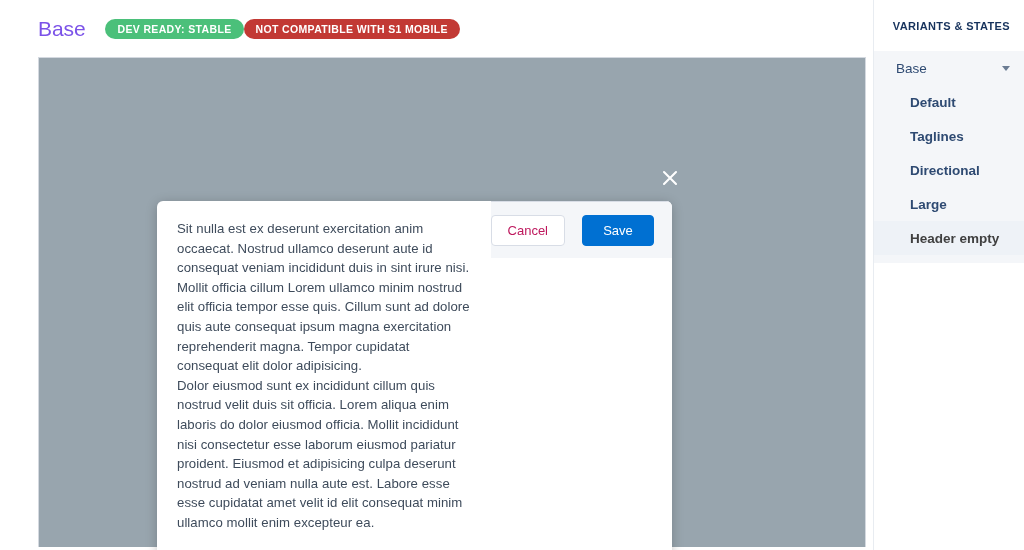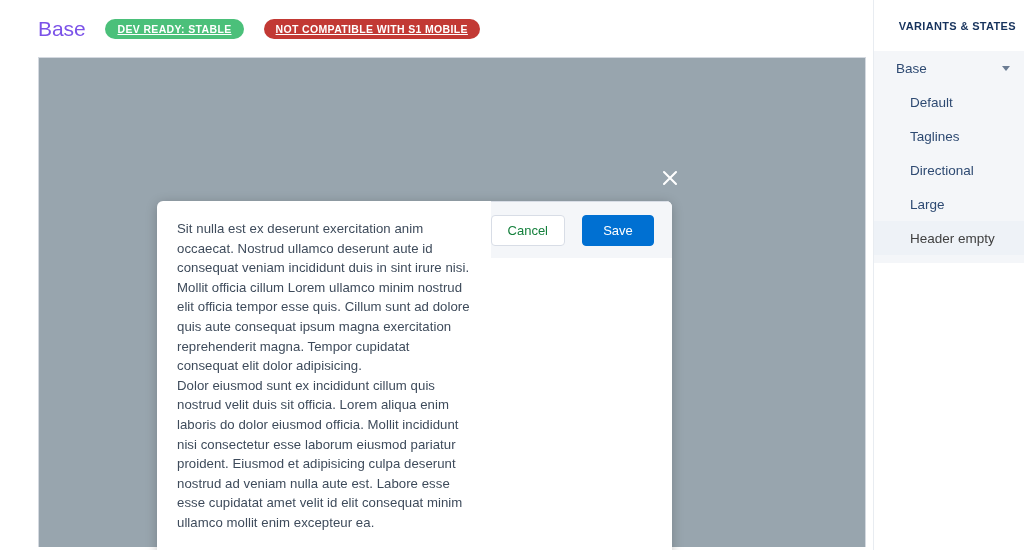--- a/index.html
+++ b/index.html
@@ -43,31 +43,30 @@
     justify-content: center;
     height: 20px;
     padding: 0 12px;
     border-radius: 11px;
     font-size: 10.5px;
     font-weight: 700;
     letter-spacing: 0.35px;
     color: #ffffff;
     white-space: nowrap;
     text-transform: uppercase;
-    text-decoration: underline;
   }
 
   #badge-dev-ready {
     background: #4bc07a;
     margin-left: 20px;
   }
 
   #badge-compat {
     background: #c23934;
-    margin-left: 20px;
+    margin-left: 0;
   }
 
   
   #stage {
     position: absolute;
     left: 38px;
     top: 57px;
     width: 828px;
     height: 490px;
     background: #98a5ae;
@@ -138,21 +137,21 @@
     cursor: pointer;
     display: inline-flex;
     align-items: center;
     justify-content: center;
     line-height: 1;
   }
 
   #btn-cancel {
     background: #ffffff;
     border: 1px solid #d8dde6;
-    color: #15803d;
+    color: #be185d;
   }
 
   #btn-save {
     background: #0070d2;
     border: 1px solid #0070d2;
     color: #ffffff;
     margin-left: 8px;
   }
 
   
@@ -163,21 +162,21 @@
     height: 550px;
     background: #ffffff;
     border-left: 1px solid #e8ecf1;
   }
 
   #sidebar-header {
     height: 51px;
     display: flex;
     align-items: center;
     justify-content: flex-end;
-    padding-right: 8px;
+    padding-right: 14px;
     text-align: right;
   }
 
   #sidebar-header-label {
     color: #16325c;
     font-size: 11px;
     font-weight: 700;
     letter-spacing: 0.35px;
     text-transform: uppercase;
     white-space: nowrap;
@@ -200,20 +199,21 @@
     position: relative;
   }
 
   .sidebar-item.group {
     padding-left: 22px;
     justify-content: space-between;
   }
 
   .sidebar-item.child {
     padding-left: 36px;
+    font-weight: bold;
   }
 
   .sidebar-item.active {
     background: #eef2f7;
     color: #404040;
   }
 
   .chevron {
     width: 0;
     height: 0;

